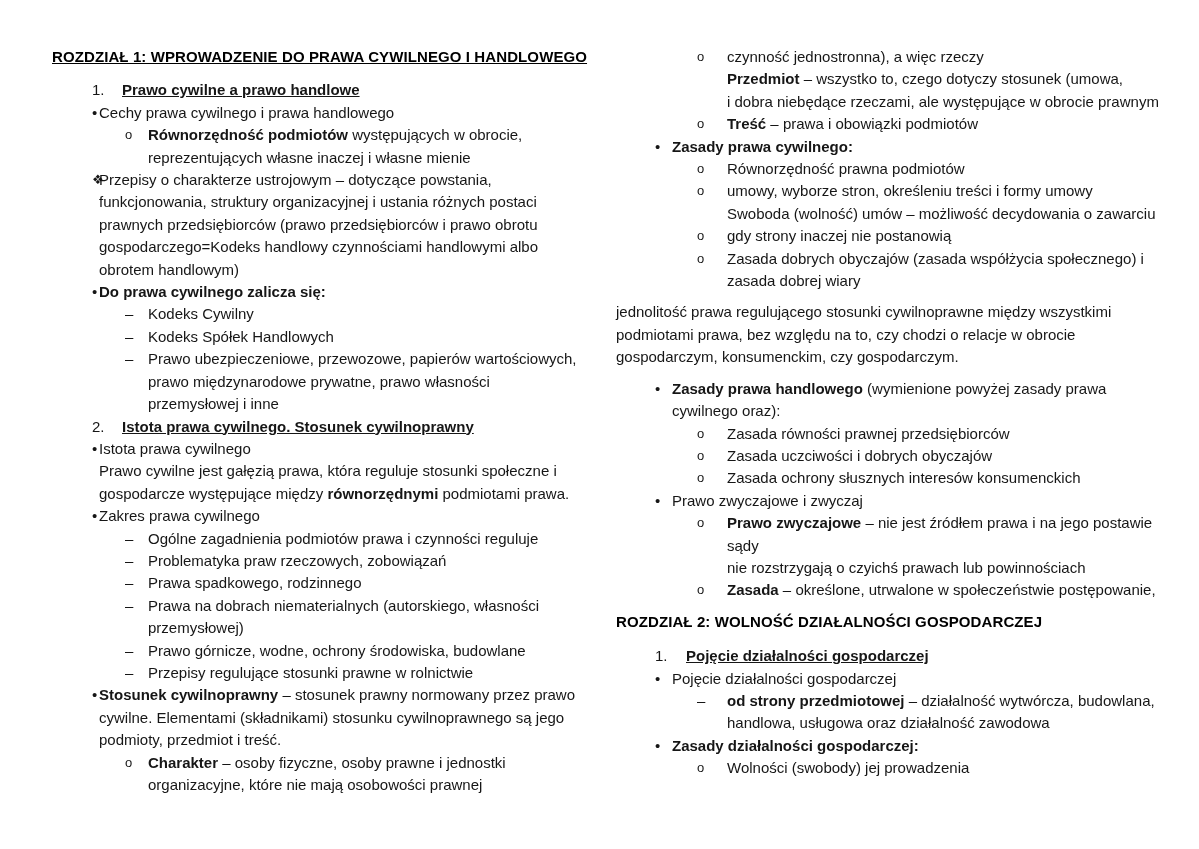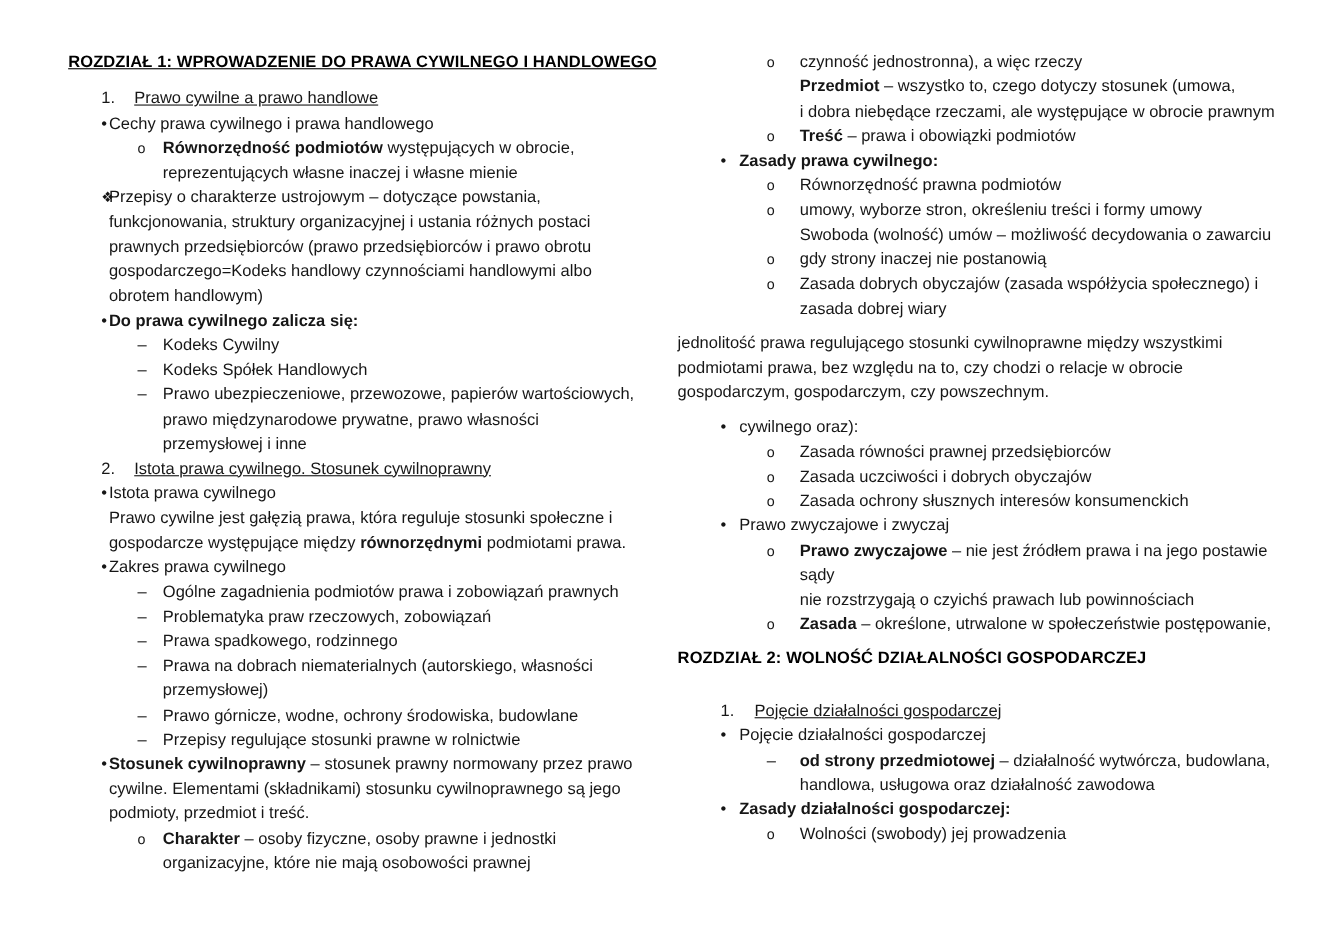--- a/index.html
+++ b/index.html
@@ -12,43 +12,43 @@
     font-size:15px;
     line-height:22.4px;
     color:#161616;
   }
   .col { position:absolute; top:46px; }
   .col-left  { left:52px;  width:545px; }
   .col-right { left:616px; width:550px; }
 
   .blk { position:relative; }
   .hd { font-weight:bold; color:#000; margin-bottom:11px; letter-spacing:.1px; }
-  .hd.u .ln { text-decoration:underline;text-align:right; }
-  .hd2 { margin-top:9px; margin-bottom:25px; }
+  .hd.u .ln { text-decoration:underline; }
+  .hd2 { margin-top:9px; margin-bottom:12px; }
   .para { margin:9px 0; }
 
   .item { position:relative; }
   .item .mk { position:absolute; top:0; }
 
   .col-left  .item.lv1      { padding-left:47px; }
   .col-left  .item.lv1.num  { padding-left:70px; }
   .col-left  .item.lv1 .mk  { left:40px; }
   .col-left  .item.lv2      { padding-left:96px; }
   .col-left  .item.lv2 .mk  { left:73px; }
 
   .col-right .item.lv1      { padding-left:56px; }
   .col-right .item.lv1.num  { padding-left:70px; }
   .col-right .item.lv1 .mk  { left:39px; }
   .col-right .item.lv2      { padding-left:111px; }
   .col-right .item.lv2 .mk  { left:81px; }
 
   .mk.glyph-o    { font-size:13px; }
   .mk.glyph-diam { font-size:13px; }
   .b { font-weight:bold; }
-  .tx.u .ln { text-decoration:underline; }
+  .tx.u .ln { text-decoration:underline;font-weight:bold; }
 </style>
 </head>
 <body>
 
 <div class="page">
   <div class="col col-left">
       <div class="blk hd u">
         <div class="ln"><span class="b">ROZDZIAŁ 1: WPROWADZENIE DO PRAWA CYWILNEGO I HANDLOWEGO</span></div>
       </div>
       <div class="blk item lv1 num">
@@ -122,21 +122,21 @@
       </div>
       <div class="blk item lv1">
         <span class="mk">•</span>
         <div class="tx">
           <div class="ln"><span>Zakres prawa cywilnego</span></div>
         </div>
       </div>
       <div class="blk item lv2">
         <span class="mk">–</span>
         <div class="tx">
-          <div class="ln"><span>Ogólne zagadnienia podmiotów prawa i zobowiązań prawnych</span></div>
+          <div class="ln"><span>Ogólne zagadnienia podmiotów prawa i czynności reguluje</span></div>
         </div>
       </div>
       <div class="blk item lv2">
         <span class="mk">–</span>
         <div class="tx">
           <div class="ln"><span>Problematyka praw rzeczowych, zobowiązań</span></div>
         </div>
       </div>
       <div class="blk item lv2">
         <span class="mk">–</span>
@@ -222,25 +222,26 @@
       <div class="blk item lv2">
         <span class="mk glyph-o">o</span>
         <div class="tx">
           <div class="ln"><span>Zasada dobrych obyczajów (zasada współżycia społecznego) i</span></div>
           <div class="ln"><span>zasada dobrej wiary</span></div>
         </div>
       </div>
       <div class="blk para">
         <div class="ln"><span>jednolitość prawa regulującego stosunki cywilnoprawne między wszystkimi</span></div>
         <div class="ln"><span>podmiotami prawa, bez względu na to, czy chodzi o relacje w obrocie</span></div>
-        <div class="ln"><span>gospodarczym, gospodarczym, czy powszechnym.</span></div>
-      </div>
-      <div class="blk item lv1">
-        <span class="mk">•</span>
-        <div class="tx">
+        <div class="ln"><span>gospodarczym, konsumenckim, czy gospodarczym.</span></div>
+      </div>
+      <div class="blk item lv1">
+        <span class="mk">•</span>
+        <div class="tx">
+          <div class="ln"><span class="b">Zasady prawa handlowego</span><span> (wymienione powyżej zasady prawa</span></div>
           <div class="ln"><span>cywilnego oraz):</span></div>
         </div>
       </div>
       <div class="blk item lv2">
         <span class="mk glyph-o">o</span>
         <div class="tx">
           <div class="ln"><span>Zasada równości prawnej przedsiębiorców</span></div>
         </div>
       </div>
       <div class="blk item lv2">

